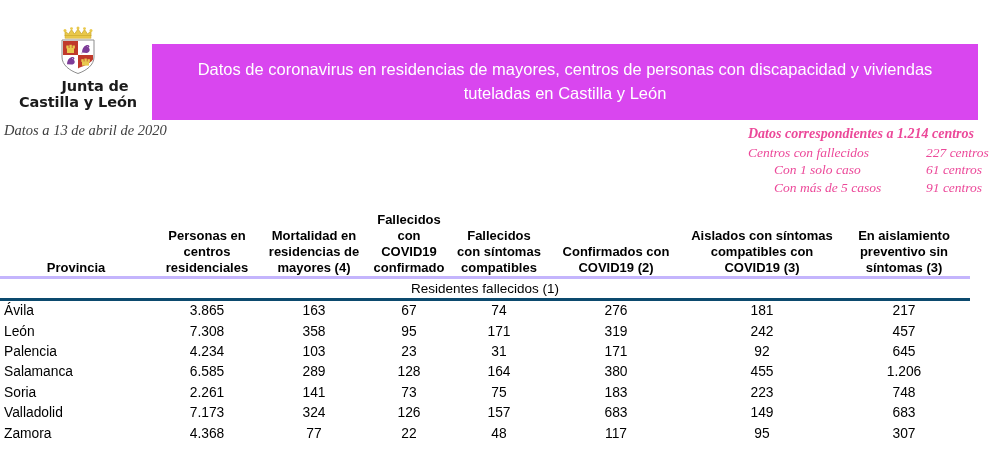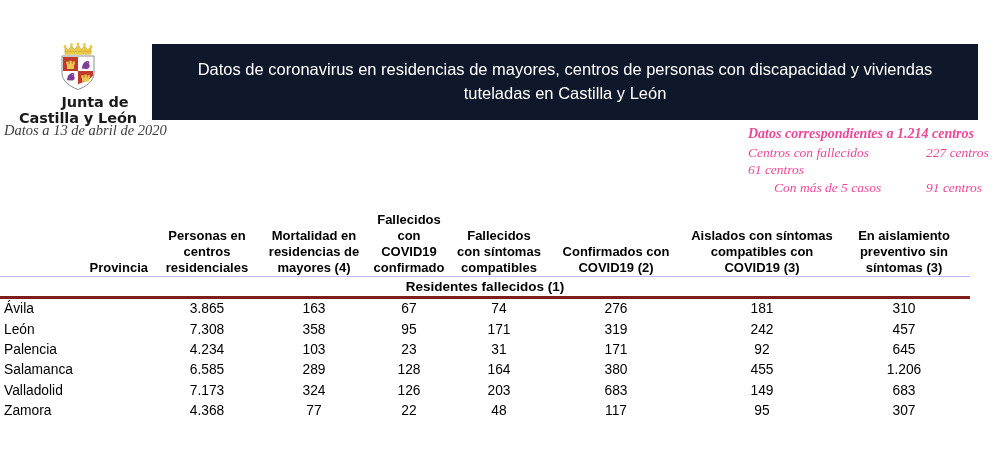--- a/index.html
+++ b/index.html
@@ -19,21 +19,21 @@
 
   
   .header-zone {
     position: relative;
     height: 140px;
   }
 
   .brand {
     position: absolute;
     left: 8px;
-    top: 40px;
+    top: 24px;
     width: 140px;
     text-align: center;
   }
   .brand-shield-wrap {
     display: block;
     margin: 0 auto;
   }
   .brand-name {
     font-family: "DejaVu Sans", sans-serif;
     font-weight: bold;
@@ -57,21 +57,21 @@
     color: #404040;
     white-space: nowrap;
   }
 
   .title-banner {
     position: absolute;
     left: 152px;
     top: 44px;
     width: 826px;
     height: 76px;
-    background: #0f172a;
+    background: #d946ef;
     display: flex;
     align-items: center;
     justify-content: center;
     box-sizing: border-box;
     padding: 0 16px;
   }
   .title-banner-text {
     color: #ffffff;
     font-size: 16.5px;
     line-height: 1.45;
@@ -130,33 +130,33 @@
 
   thead th {
     font-weight: bold;
     font-size: 13px;
     line-height: 1.22;
     vertical-align: bottom;
     padding: 0 4px 1px 4px;
     text-align: center;
   }
   thead th.prov-head {
-    text-align: right;
+    text-align: center;
     padding-left: 4px;
     vertical-align: bottom;
   }
   tr.head-rule th {
-    border-bottom: 1px solid #c4b5fd;
+    border-bottom: 3px solid #c4b5fd;
   }
   tr.band td {
     text-align: center;
-    font-weight: bold;
+    font-weight: normal;
     font-size: 13.5px;
     padding: 2px 0 2px 0;
-    border-bottom: 3px solid #7f1d1d;
+    border-bottom: 3px solid #0c4a6e;
   }
   tbody td {
     padding: 1px 4px;
     font-size: 13.8px;
     line-height: 1.33;
   }
   tbody td.prov {
     text-align: left;
   }
   tbody td.num {
@@ -228,20 +228,21 @@
     <div class="title-banner-text">Datos de coronavirus en residencias de mayores, centros de personas con discapacidad y viviendas tuteladas en Castilla y León</div>
   </div>
 
   <div class="summary">
     <div class="summary-title">Datos correspondientes a 1.214 centros</div>
     <div class="summary-row">
       <span class="lbl">Centros con fallecidos</span>
       <span class="val">227 centros</span>
     </div>
     <div class="summary-row indent">
+      <span class="lbl">Con 1 solo caso</span>
       <span class="val">61 centros</span>
     </div>
     <div class="summary-row indent">
       <span class="lbl">Con más de 5 casos</span>
       <span class="val">91 centros</span>
     </div>
   </div>
 
 </div>
 
@@ -274,21 +275,21 @@
     </thead>
     <tbody>
       <tr>
         <td class="prov">Ávila</td>
         <td class="num">3.865</td>
         <td class="num">163</td>
         <td class="num">67</td>
         <td class="num">74</td>
         <td class="num">276</td>
         <td class="num">181</td>
-        <td class="num">310</td>
+        <td class="num">217</td>
       </tr>
       <tr>
         <td class="prov">León</td>
         <td class="num">7.308</td>
         <td class="num">358</td>
         <td class="num">95</td>
         <td class="num">171</td>
         <td class="num">319</td>
         <td class="num">242</td>
         <td class="num">457</td>
@@ -307,25 +308,35 @@
         <td class="prov">Salamanca</td>
         <td class="num">6.585</td>
         <td class="num">289</td>
         <td class="num">128</td>
         <td class="num">164</td>
         <td class="num">380</td>
         <td class="num">455</td>
         <td class="num">1.206</td>
       </tr>
       <tr>
+        <td class="prov">Soria</td>
+        <td class="num">2.261</td>
+        <td class="num">141</td>
+        <td class="num">73</td>
+        <td class="num">75</td>
+        <td class="num">183</td>
+        <td class="num">223</td>
+        <td class="num">748</td>
+      </tr>
+      <tr>
         <td class="prov">Valladolid</td>
         <td class="num">7.173</td>
         <td class="num">324</td>
         <td class="num">126</td>
-        <td class="num">203</td>
+        <td class="num">157</td>
         <td class="num">683</td>
         <td class="num">149</td>
         <td class="num">683</td>
       </tr>
       <tr>
         <td class="prov">Zamora</td>
         <td class="num">4.368</td>
         <td class="num">77</td>
         <td class="num">22</td>
         <td class="num">48</td>

